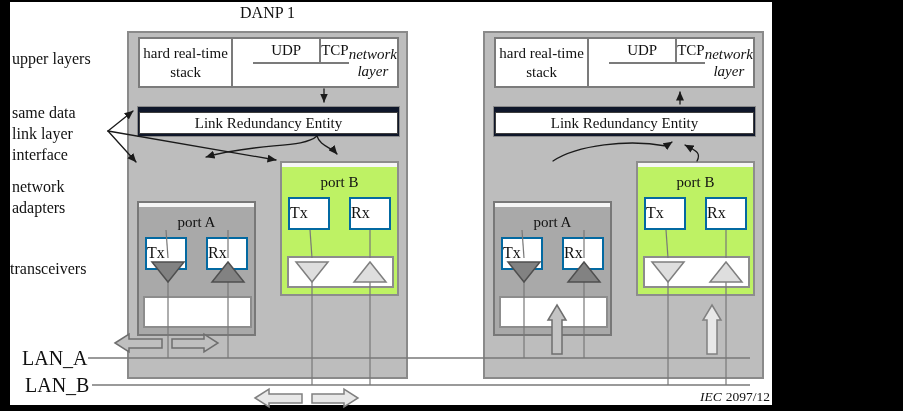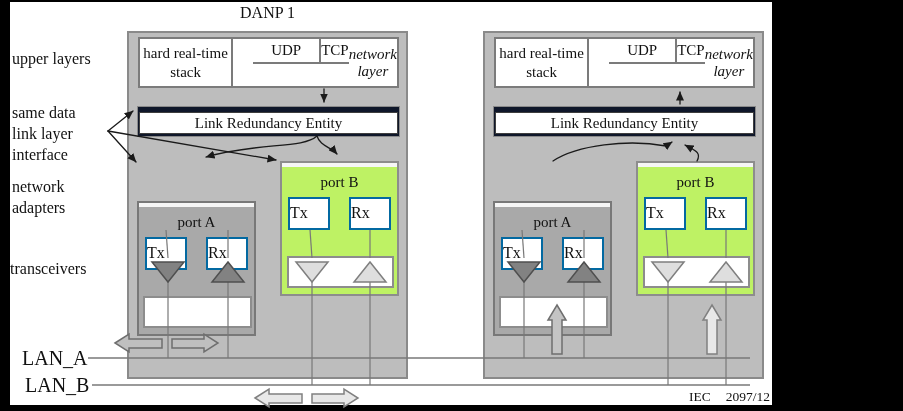--- a/index.html
+++ b/index.html
@@ -33,21 +33,21 @@
   .port-strip{position:absolute;left:0;top:0;right:0;height:4px;background:#f6f6f6;}
   .port-title{position:absolute;left:0;top:11px;width:100%;text-align:center;font-size:15px;}
   .io{position:absolute;top:34px;width:42px;height:33px;background:#fff;border:2px solid #0369a1;
       box-sizing:border-box;text-align:left;line-height:28px;font-size:16px;}
   .txb{left:6px}.rxb{left:67px}
   .bar{position:absolute;left:4px;top:93px;width:109px;height:32px;background:#fff;
        border:2px solid #8d8d8d;box-sizing:border-box;}
   .port-b .bar{left:5px;width:107px;}
   .lan-lbl{position:absolute;font-size:20px;}
   .iec{position:absolute;left:570px;top:389px;width:200px;text-align:right;font-size:13.5px;}
-  .iec .it{margin-right:15px;}
+  .iec .it{font-style:italic;margin-right:4px;}
   svg.overlay{position:absolute;left:0;top:0;width:903px;height:411px;pointer-events:none;}
 </style>
 </head>
 <body>
 
 <div class="stage">
   <div class="canvas"></div>
 
   <div class="lbl" style="left:12px;top:48px;">upper layers</div>
   <div class="lbl" style="left:12px;top:102px;">

